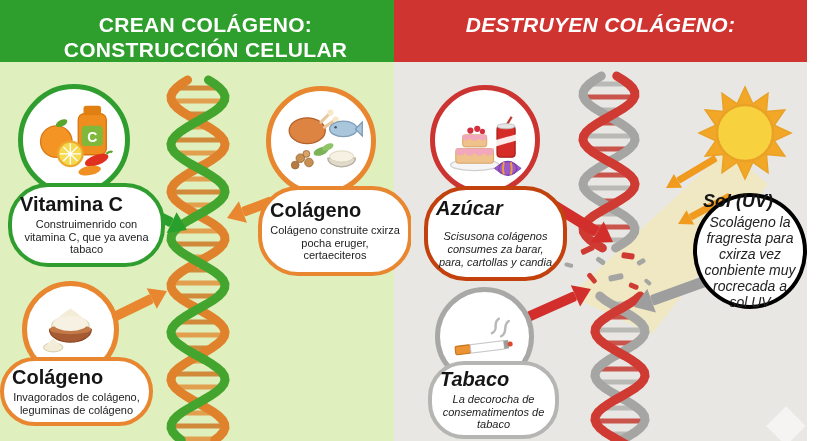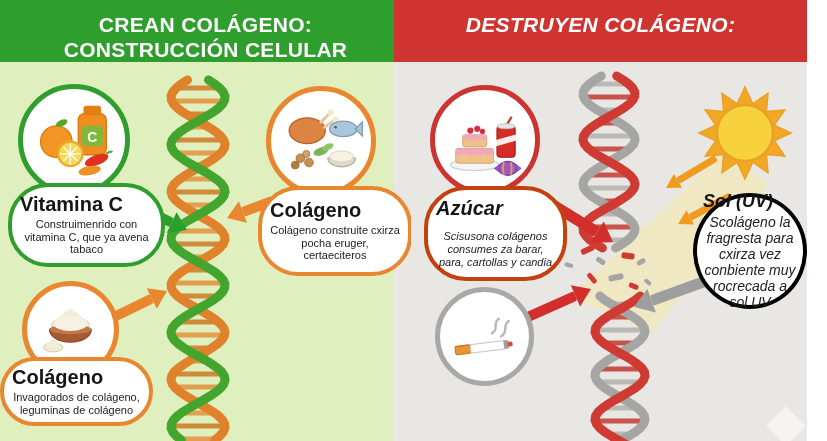--- a/index.html
+++ b/index.html
@@ -266,16 +266,20 @@
       <svg viewBox="0 0 100 100">
         <path d="M60,46 c10,-5 0,-13 9,-19 M72,50 c10,-5 1,-14 10,-20" stroke="#b8b8b8" stroke-width="3.2" fill="none" stroke-linecap="round"></path>
         <g transform="rotate(-7 48 64)">
           <rect x="12" y="59" width="20" height="11" rx="2" fill="#ec9433" stroke="#c57318" stroke-width="1.4"></rect>
           <rect x="32" y="59" width="44" height="11" fill="#ffffff" stroke="#c9c9c9" stroke-width="1.4"></rect>
           <rect x="76" y="59" width="6" height="11" fill="#9c9c9c"></rect>
           <circle cx="84" cy="64.5" r="3.4" fill="#d84b2e"></circle>
         </g>
       </svg>
     </div>
+    <div class="bubble tabaco-bubble">
+      <div class="bubble-title">Tabaco</div>
+      <div class="bubble-body">La decorocha de consematimentos de tabaco</div>
+    </div>
 
     <div class="watermark"></div>
   </div>
 </div>
 
 </body></html>

